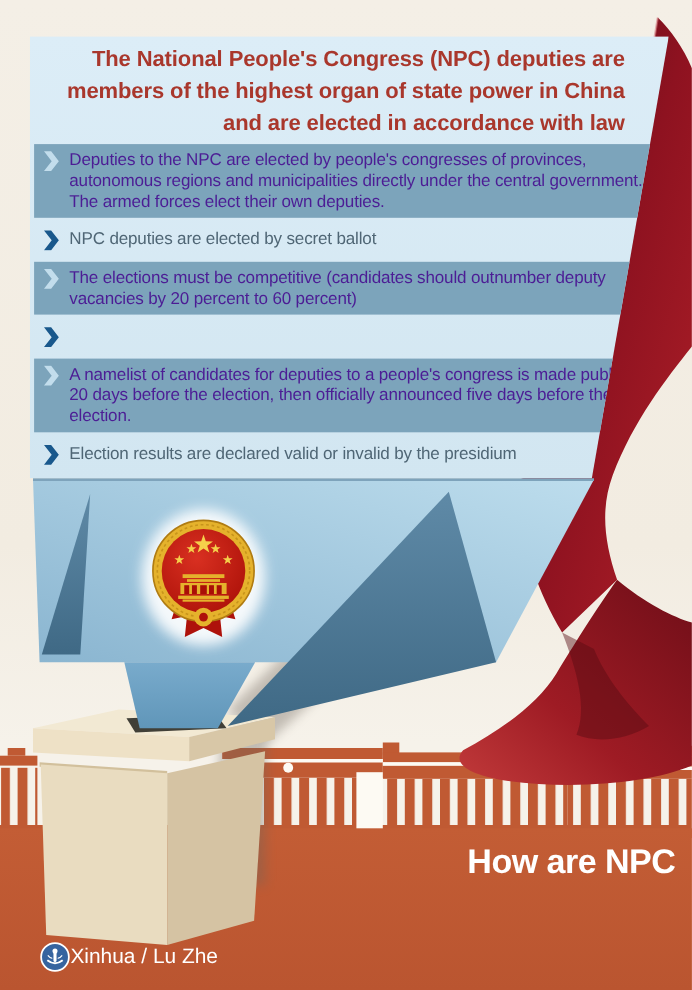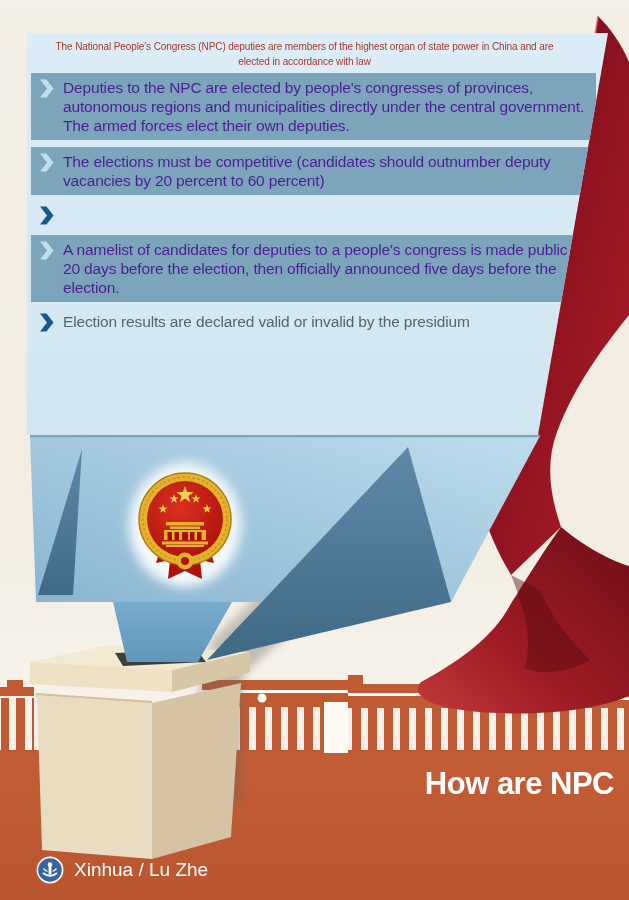--- a/index.html
+++ b/index.html
@@ -6,36 +6,36 @@
   .poster{position:relative;width:629px;height:900px;margin:0 auto;overflow:hidden;
     background:linear-gradient(180deg,#f4efe6 0%,#f2ece1 55%,#f6f2ea 75%,#f6f2ea 100%);
     font-family:"Liberation Sans","DejaVu Sans",sans-serif;}
   .abs{position:absolute;}
   
   .site-url{top:12px;right:7px;font-size:19px;font-weight:bold;color:#1c2b6e;letter-spacing:.4px;z-index:30;}
   
   .panel{left:27px;top:33px;width:581px;height:402px;z-index:20;
     background:linear-gradient(180deg,#dcedf7,#d2e6f1);
     clip-path:polygon(0 0,100% 0,calc(100% - 70px) 100%,0 100%);}
-  .headline{padding:7px 40px 0 14px;text-align:center;color:#a9372c;
-    font-size:10px;font-weight:normal;line-height:1.45;letter-spacing:-.1px;}
+  .headline{padding:7px 40px 0 14px;text-align:right;color:#a9372c;
+    font-size:20px;font-weight:bold;line-height:1.45;letter-spacing:-.1px;}
   .bullets{margin-top:4px;}
   .row{display:flex;gap:9px;margin:0 12px 7px 4px;padding:5px 8px 5px 7px;
     font-size:15.5px;line-height:19px;letter-spacing:-.15px;}
   .row.dark{background:#7ca4bb;color:#4c1d95;}
   .row.light{color:#4f6675;padding-top:3px;padding-bottom:3px;padding-right:30px;}
   .chev{flex:0 0 16px;margin-top:1px;}
   .row.dark .chev{color:#c2ddec;}
   .row.light .chev{color:#19588c;}
   
   .orange-base{left:0;top:753px;width:629px;height:147px;z-index:3;
     background:linear-gradient(180deg,#c35d35,#ba5530);}
   .poster-title{top:766px;right:15px;z-index:31;text-align:right;color:#fff;
     font-size:31px;font-weight:bold;line-height:1.14;letter-spacing:-.5px;}
-  .credit{left:36px;top:856px;z-index:31;display:flex;align-items:center;gap:10px;color:#fff;font-size:19px;}
+  .credit{left:36px;top:856px;z-index:31;display:flex;align-items:center;color:#fff;font-size:19px;}
   svg.layer{position:absolute;pointer-events:none;}
 </style>
 </head>
 <body>
 
 <div class="poster">
 
   <svg class="layer" style="left:0;top:674px;z-index:1;" width="629" height="88" viewBox="0 0 629 88">
     <defs>
       <pattern id="cols" width="16" height="50" patternUnits="userSpaceOnUse">
@@ -180,20 +180,26 @@
 
   <div class="abs panel">
     <div class="headline">The National People's Congress (NPC) deputies are members of the highest organ of state power in China and are elected in accordance with law</div>
     <div class="bullets">
       <div class="row dark">
         <svg class="chev" width="16" height="19" viewBox="0 0 16 19">
             <polygon points="2,0.5 8.5,0.5 15.5,9.5 8.5,18.5 2,18.5 9,9.5" fill="currentColor"></polygon>
           </svg>
         <span>Deputies to the NPC are elected by people's congresses of provinces, autonomous regions and municipalities directly under the central government. The armed forces elect their own deputies.</span>
       </div>
+      <div class="row light">
+        <svg class="chev" width="16" height="19" viewBox="0 0 16 19">
+            <polygon points="2,0.5 8.5,0.5 15.5,9.5 8.5,18.5 2,18.5 9,9.5" fill="currentColor"></polygon>
+          </svg>
+        <span>NPC deputies are elected by secret ballot</span>
+      </div>
       <div class="row dark">
         <svg class="chev" width="16" height="19" viewBox="0 0 16 19">
             <polygon points="2,0.5 8.5,0.5 15.5,9.5 8.5,18.5 2,18.5 9,9.5" fill="currentColor"></polygon>
           </svg>
         <span>The elections must be competitive (candidates should outnumber deputy vacancies by 20 percent to 60 percent)</span>
       </div>
       <div class="row light">
         <svg class="chev" width="16" height="19" viewBox="0 0 16 19">
             <polygon points="2,0.5 8.5,0.5 15.5,9.5 8.5,18.5 2,18.5 9,9.5" fill="currentColor"></polygon>
           </svg>

